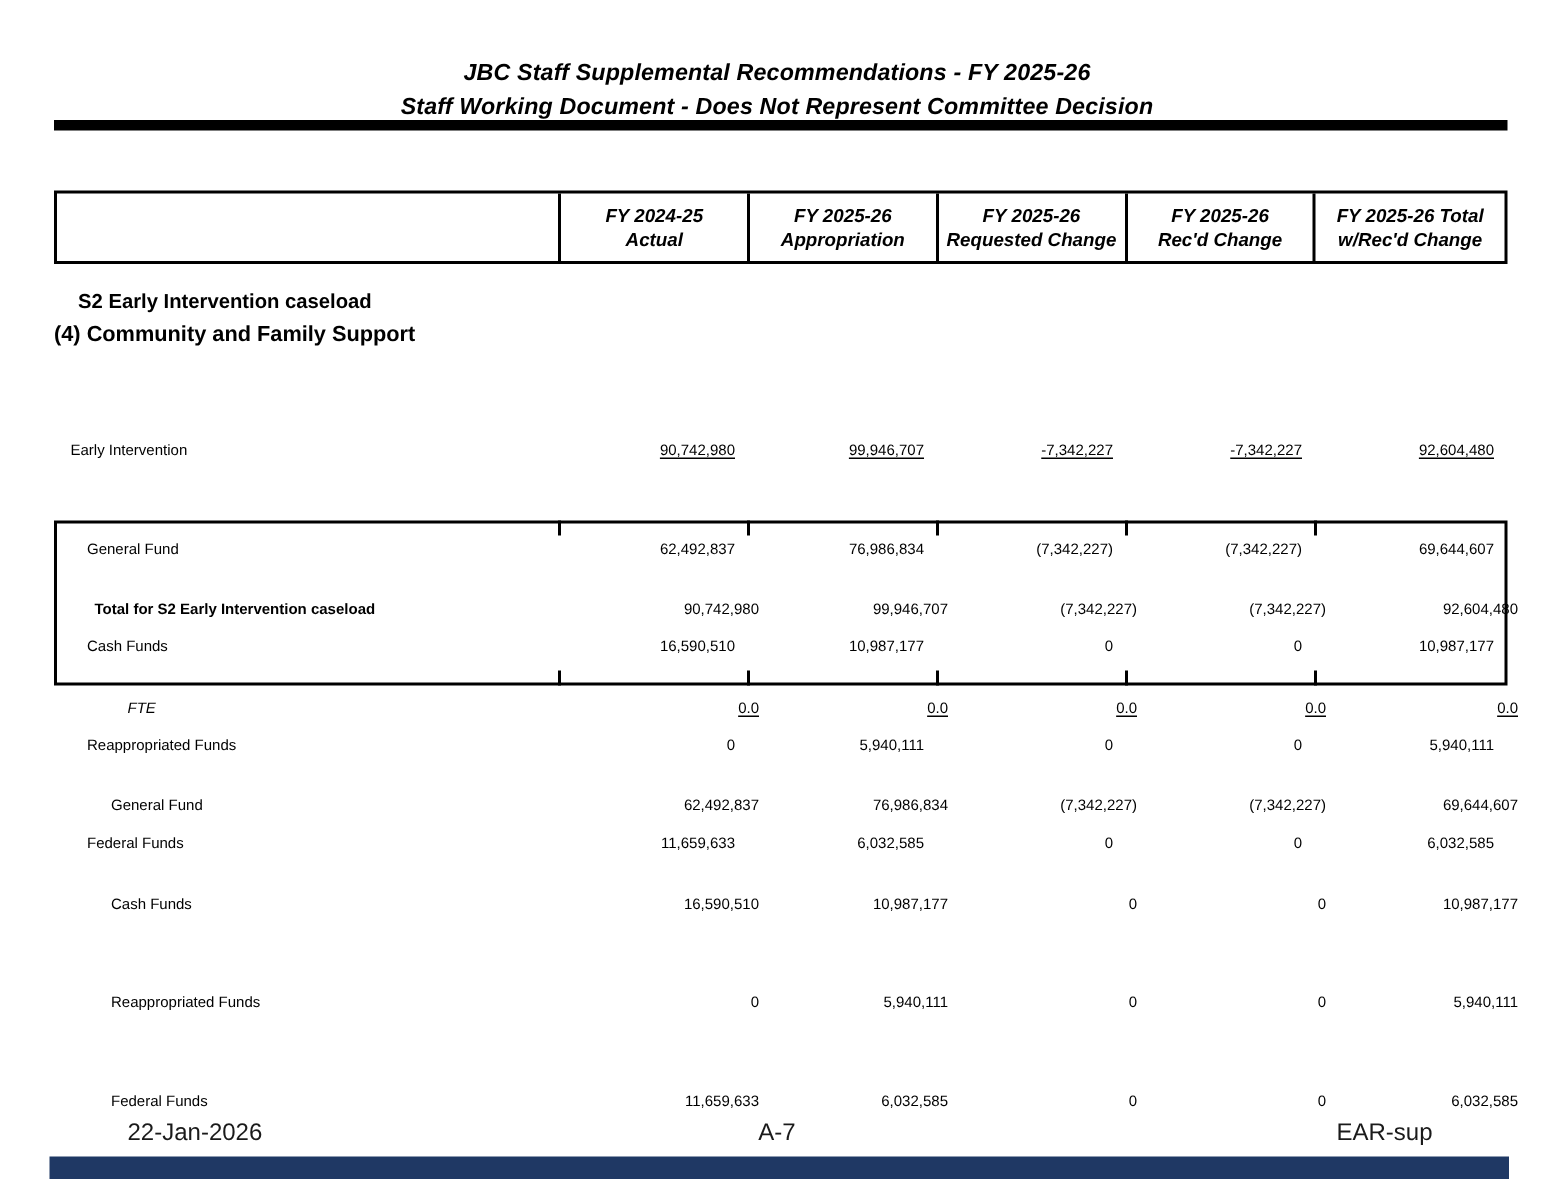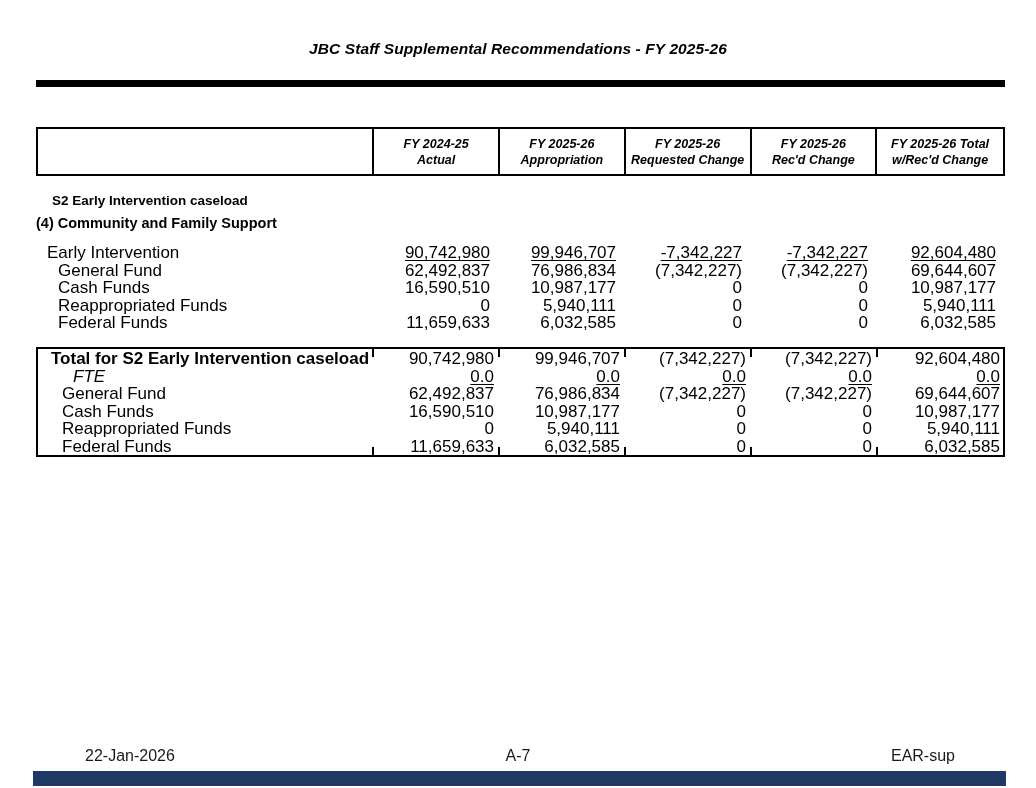--- a/index.html
+++ b/index.html
@@ -27,31 +27,31 @@
     display: flex; flex-direction: column; justify-content: center; text-align: center;
     font-weight: bold; font-size: 12.5px; line-height: 16px; border-left: 2px solid #000;
   }
   .hcell.label-col { border-left: none; }
 
   .sec-heading1 { position: absolute; top: 66px; left: 16px; font-size: 13.5px; font-weight: bold; }
   .sec-heading2 { position: absolute; top: 88px; left: 0; font-size: 14.5px; font-weight: bold; }
 
   .rows-block { position: absolute; left: 0; width: 969px; }
   #lineRows { top: 117px; }
-  .trow { display: flex; height: 17.6px; font-size: 17px; line-height: 17.6px; white-space: nowrap; }
+  .trow { display: flex; height: 17.6px; font-size: 10px; line-height: 17.6px; white-space: nowrap; margin-top: 48px; }
   .trow .lbl { flex: 1 1 auto; overflow: hidden; }
   .trow .val { flex: 0 0 auto; text-align: right; padding-right: 9px; }
   .ind1 { padding-left: 11px; } .ind2 { padding-left: 22px; } .ind3 { padding-left: 33px; }
   .u { text-decoration: underline; text-underline-offset: 2px; }
   .b { font-weight: bold; }
   .i { font-style: italic; }
 
   
   .total-wrap { position: absolute; top: 220px; left: 0; width: 969px; height: 110px; }
-  .total-rows { position: absolute; top: 3px; left: 4px; width: 969px; }
+  .total-rows { position: absolute; top: 3px; left: 16px; width: 969px; }
   .total-border {
     position: absolute; inset: 0; border: 2px solid #000; pointer-events: none;
   }
   .stub { position: absolute; width: 2px; height: 10px; background: #000; }
   .stub.top { top: 0; } .stub.bot { bottom: 0; }
 
   .footer-text { position: absolute; font-size: 16px; line-height: 13px; color: #1a1a1a; }
   #footDate { left: 85px; top: 749px; }
   #footPage { left: 0; top: 749px; width: 1036px; text-align: center; }
   #footCode { right: 81px; top: 749px; }
@@ -59,20 +59,21 @@
   .bottom-bar {
     position: absolute; left: 33px; top: 771px; width: 973px; height: 15px;
     background: var(--bar-color, #1f3864);
   }
 </style>
 </head>
 <body>
 
 <div class="doc-title">
   <div class="tline">JBC Staff Supplemental Recommendations - FY 2025-26</div>
+  <div class="tline">Staff Working Document - Does Not Represent Committee Decision</div>
 </div>
 
 <div class="top-rule"></div>
 
 <div class="content">
   <div class="col-header-box" id="colHeaders">
       <div class="hcell label-col" style="width: 335px;"></div>
       <div class="hcell" style="width: 126px;">
         <div>FY 2024-25</div>
         <div>Actual</div>

